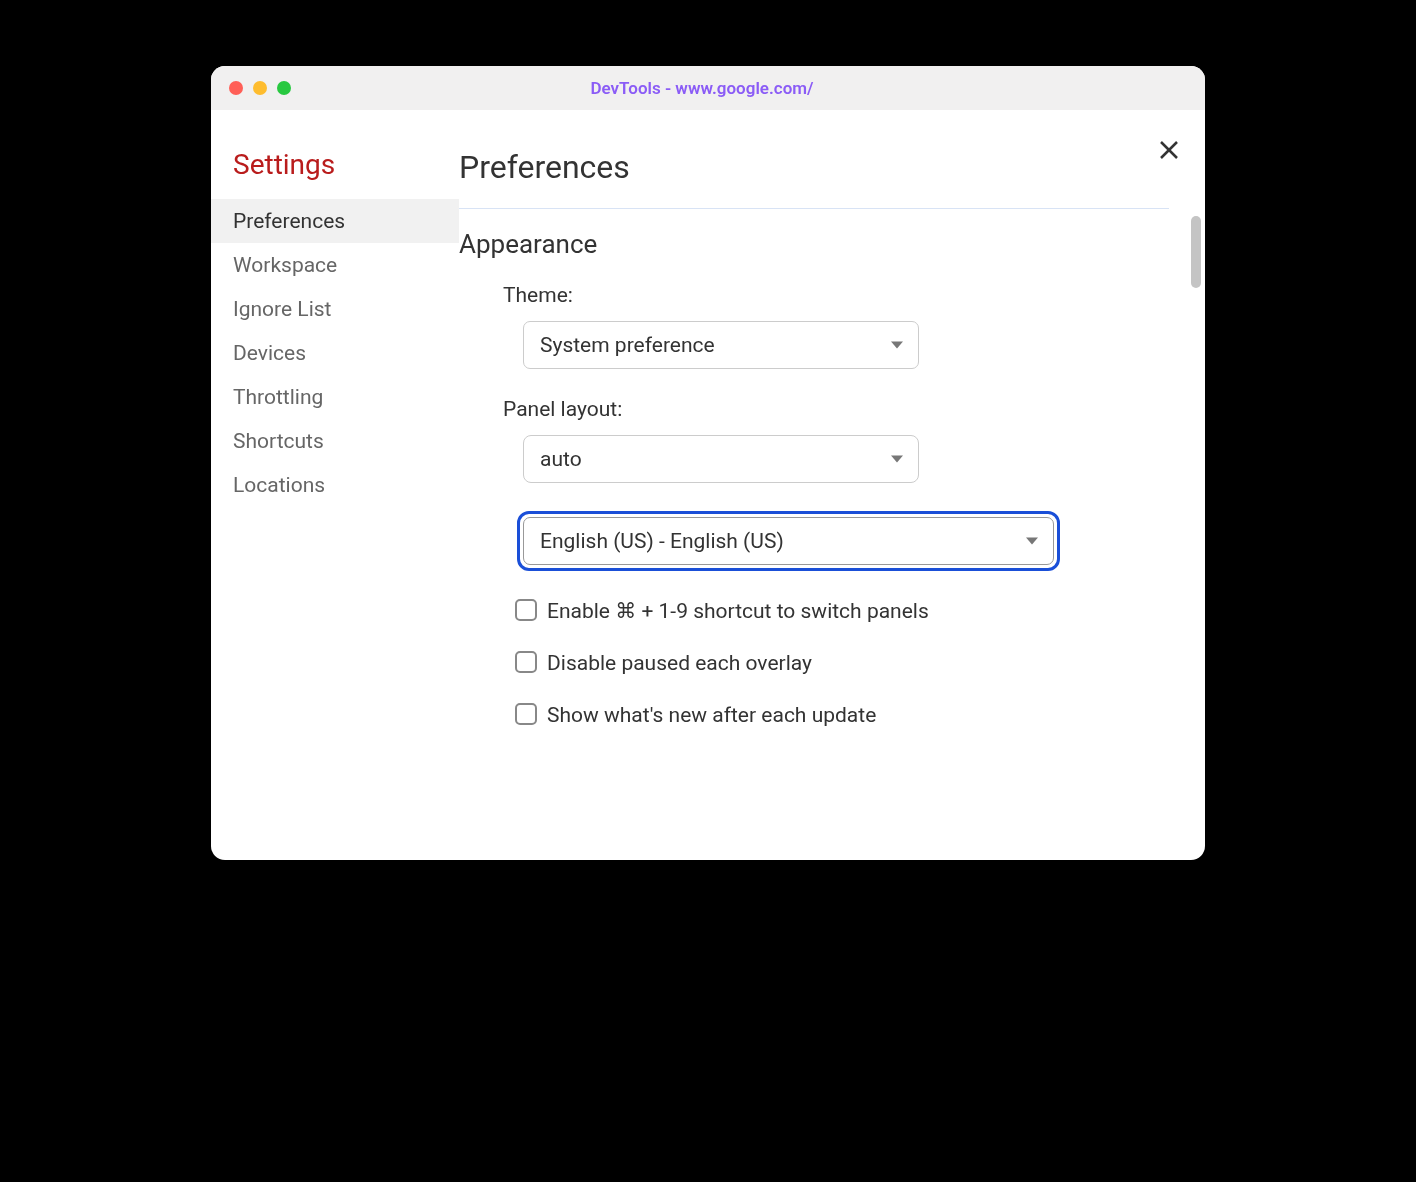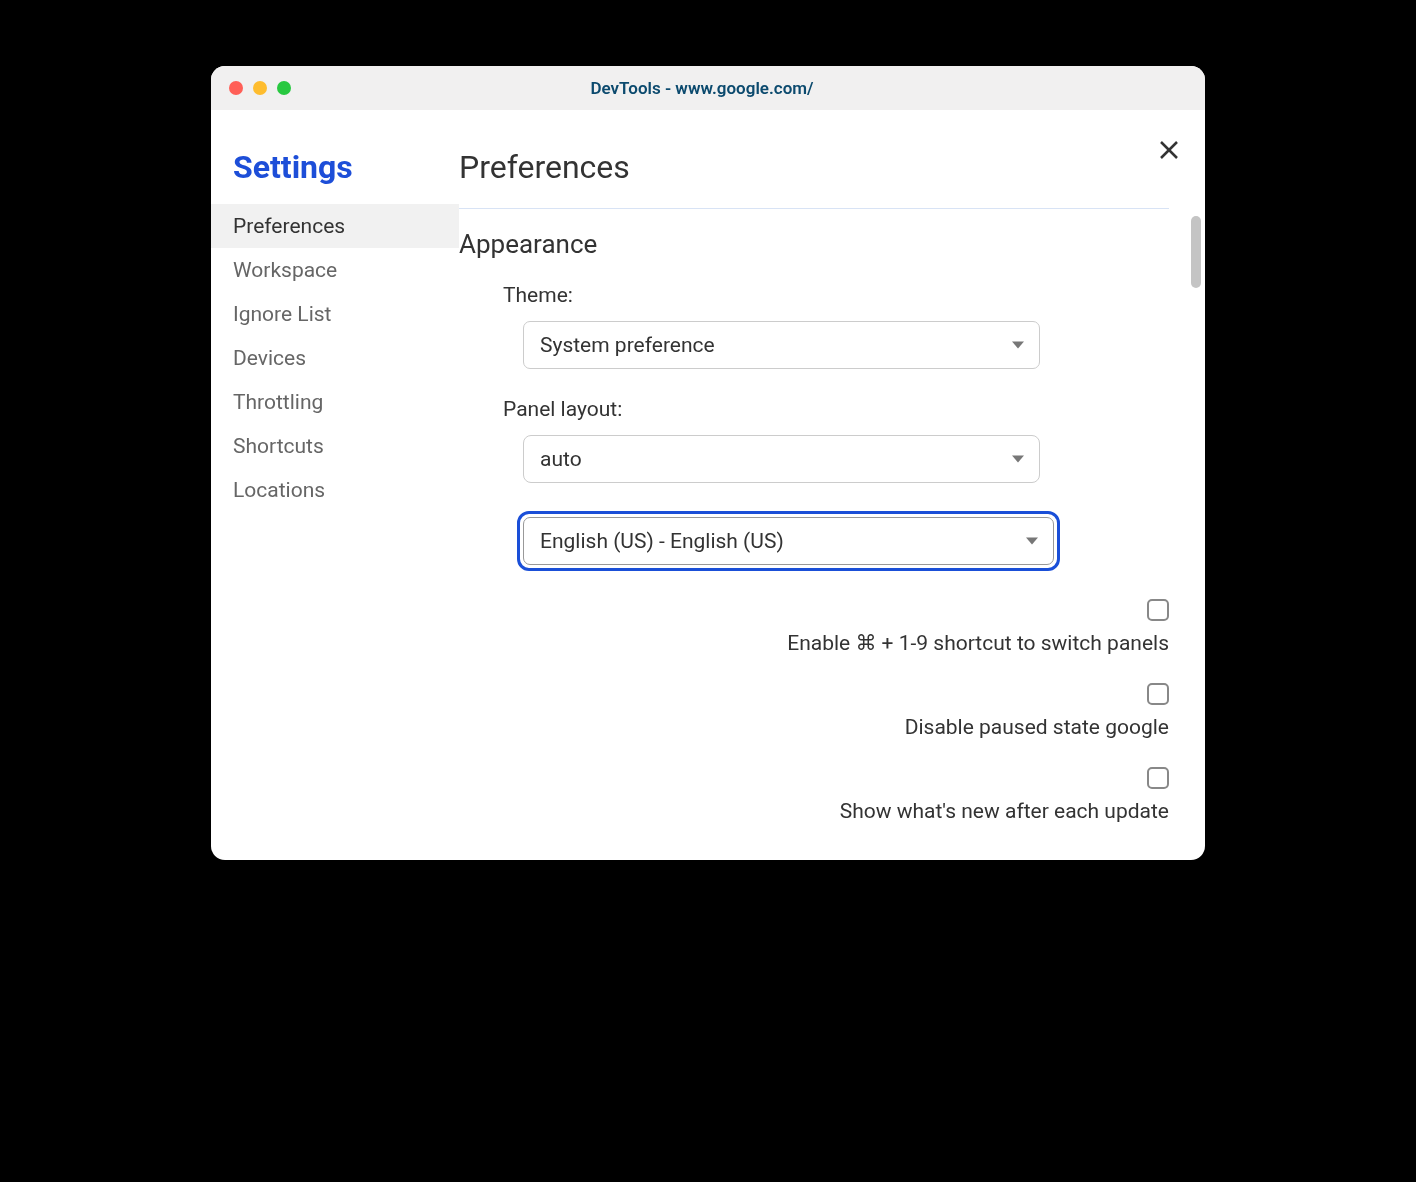--- a/index.html
+++ b/index.html
@@ -48,21 +48,21 @@
     .tl-red { background: #ff5f57; }
     .tl-yellow { background: #febc2e; }
     .tl-green { background: #28c840; }
     .window-title {
       position: absolute;
       left: 0;
       right: 12px;
       text-align: center;
       font-size: 17px;
       font-weight: 600;
-      color: #0c4a6e;
+      color: #8b5cf6;
       pointer-events: none;
     }
     .content {
       flex: 1;
       display: flex;
       position: relative;
       overflow: hidden;
     }
     .close-btn {
       position: absolute;
@@ -78,23 +78,23 @@
       height: 24px;
       stroke: #333;
       stroke-width: 2.5;
     }
     .sidebar {
       width: 248px;
       flex-shrink: 0;
       padding-top: 38px;
     }
     .sidebar-title {
-      font-size: 32px;
-      font-weight: 700;
-      color: #1d4ed8;
+      font-size: 28px;
+      font-weight: 400;
+      color: #b91c1c;
       padding: 0 22px 18px 22px;
     }
     .sidebar-item {
       padding: 10px 22px;
       font-size: 21px;
       color: #666;
       cursor: pointer;
     }
     .sidebar-item.active {
       background: #f1f1f1;
@@ -128,21 +128,21 @@
       padding-left: 44px;
     }
     .field-label {
       font-size: 21px;
       color: #333;
       margin-bottom: 14px;
       display: block;
     }
     .select-wrap {
       position: relative;
-      width: 517px;
+      width: 396px;
       margin-left: 20px;
     }
     .select {
       width: 100%;
       height: 48px;
       border: 1px solid #ccc;
       border-radius: 7px;
       background: #fff;
       font-size: 21px;
       color: #333;
@@ -171,25 +171,24 @@
       height: 0;
       border-left: 6px solid transparent;
       border-right: 6px solid transparent;
       border-top: 7px solid #777;
     }
     .select-wrap.focused .chevron {
       right: 19px;
     }
     .checkbox-row {
       display: flex;
-      align-items: flex-end;
+      align-items: flex-start;
       gap: 10px;
       padding-left: 56px;
       margin-bottom: 28px;
-      flex-direction: column;
     }
     .checkbox {
       width: 22px;
       height: 22px;
       border: 2px solid #888;
       border-radius: 5px;
       cursor: pointer;
       flex-shrink: 0;
     }
     .checkbox-label {
@@ -281,21 +280,21 @@
           </div>
         </div>
 
         <div class="checkbox-row">
           <div class="checkbox"></div>
           <span class="checkbox-label">Enable ⌘ + 1-9 shortcut to switch panels</span>
         </div>
 
         <div class="checkbox-row">
           <div class="checkbox"></div>
-          <span class="checkbox-label">Disable paused state google</span>
+          <span class="checkbox-label">Disable paused each overlay</span>
         </div>
 
         <div class="checkbox-row">
           <div class="checkbox"></div>
           <span class="checkbox-label">Show what's new after each update</span>
         </div>
       </div>
       <div class="scrollbar"></div>
     </div>
   </div>

